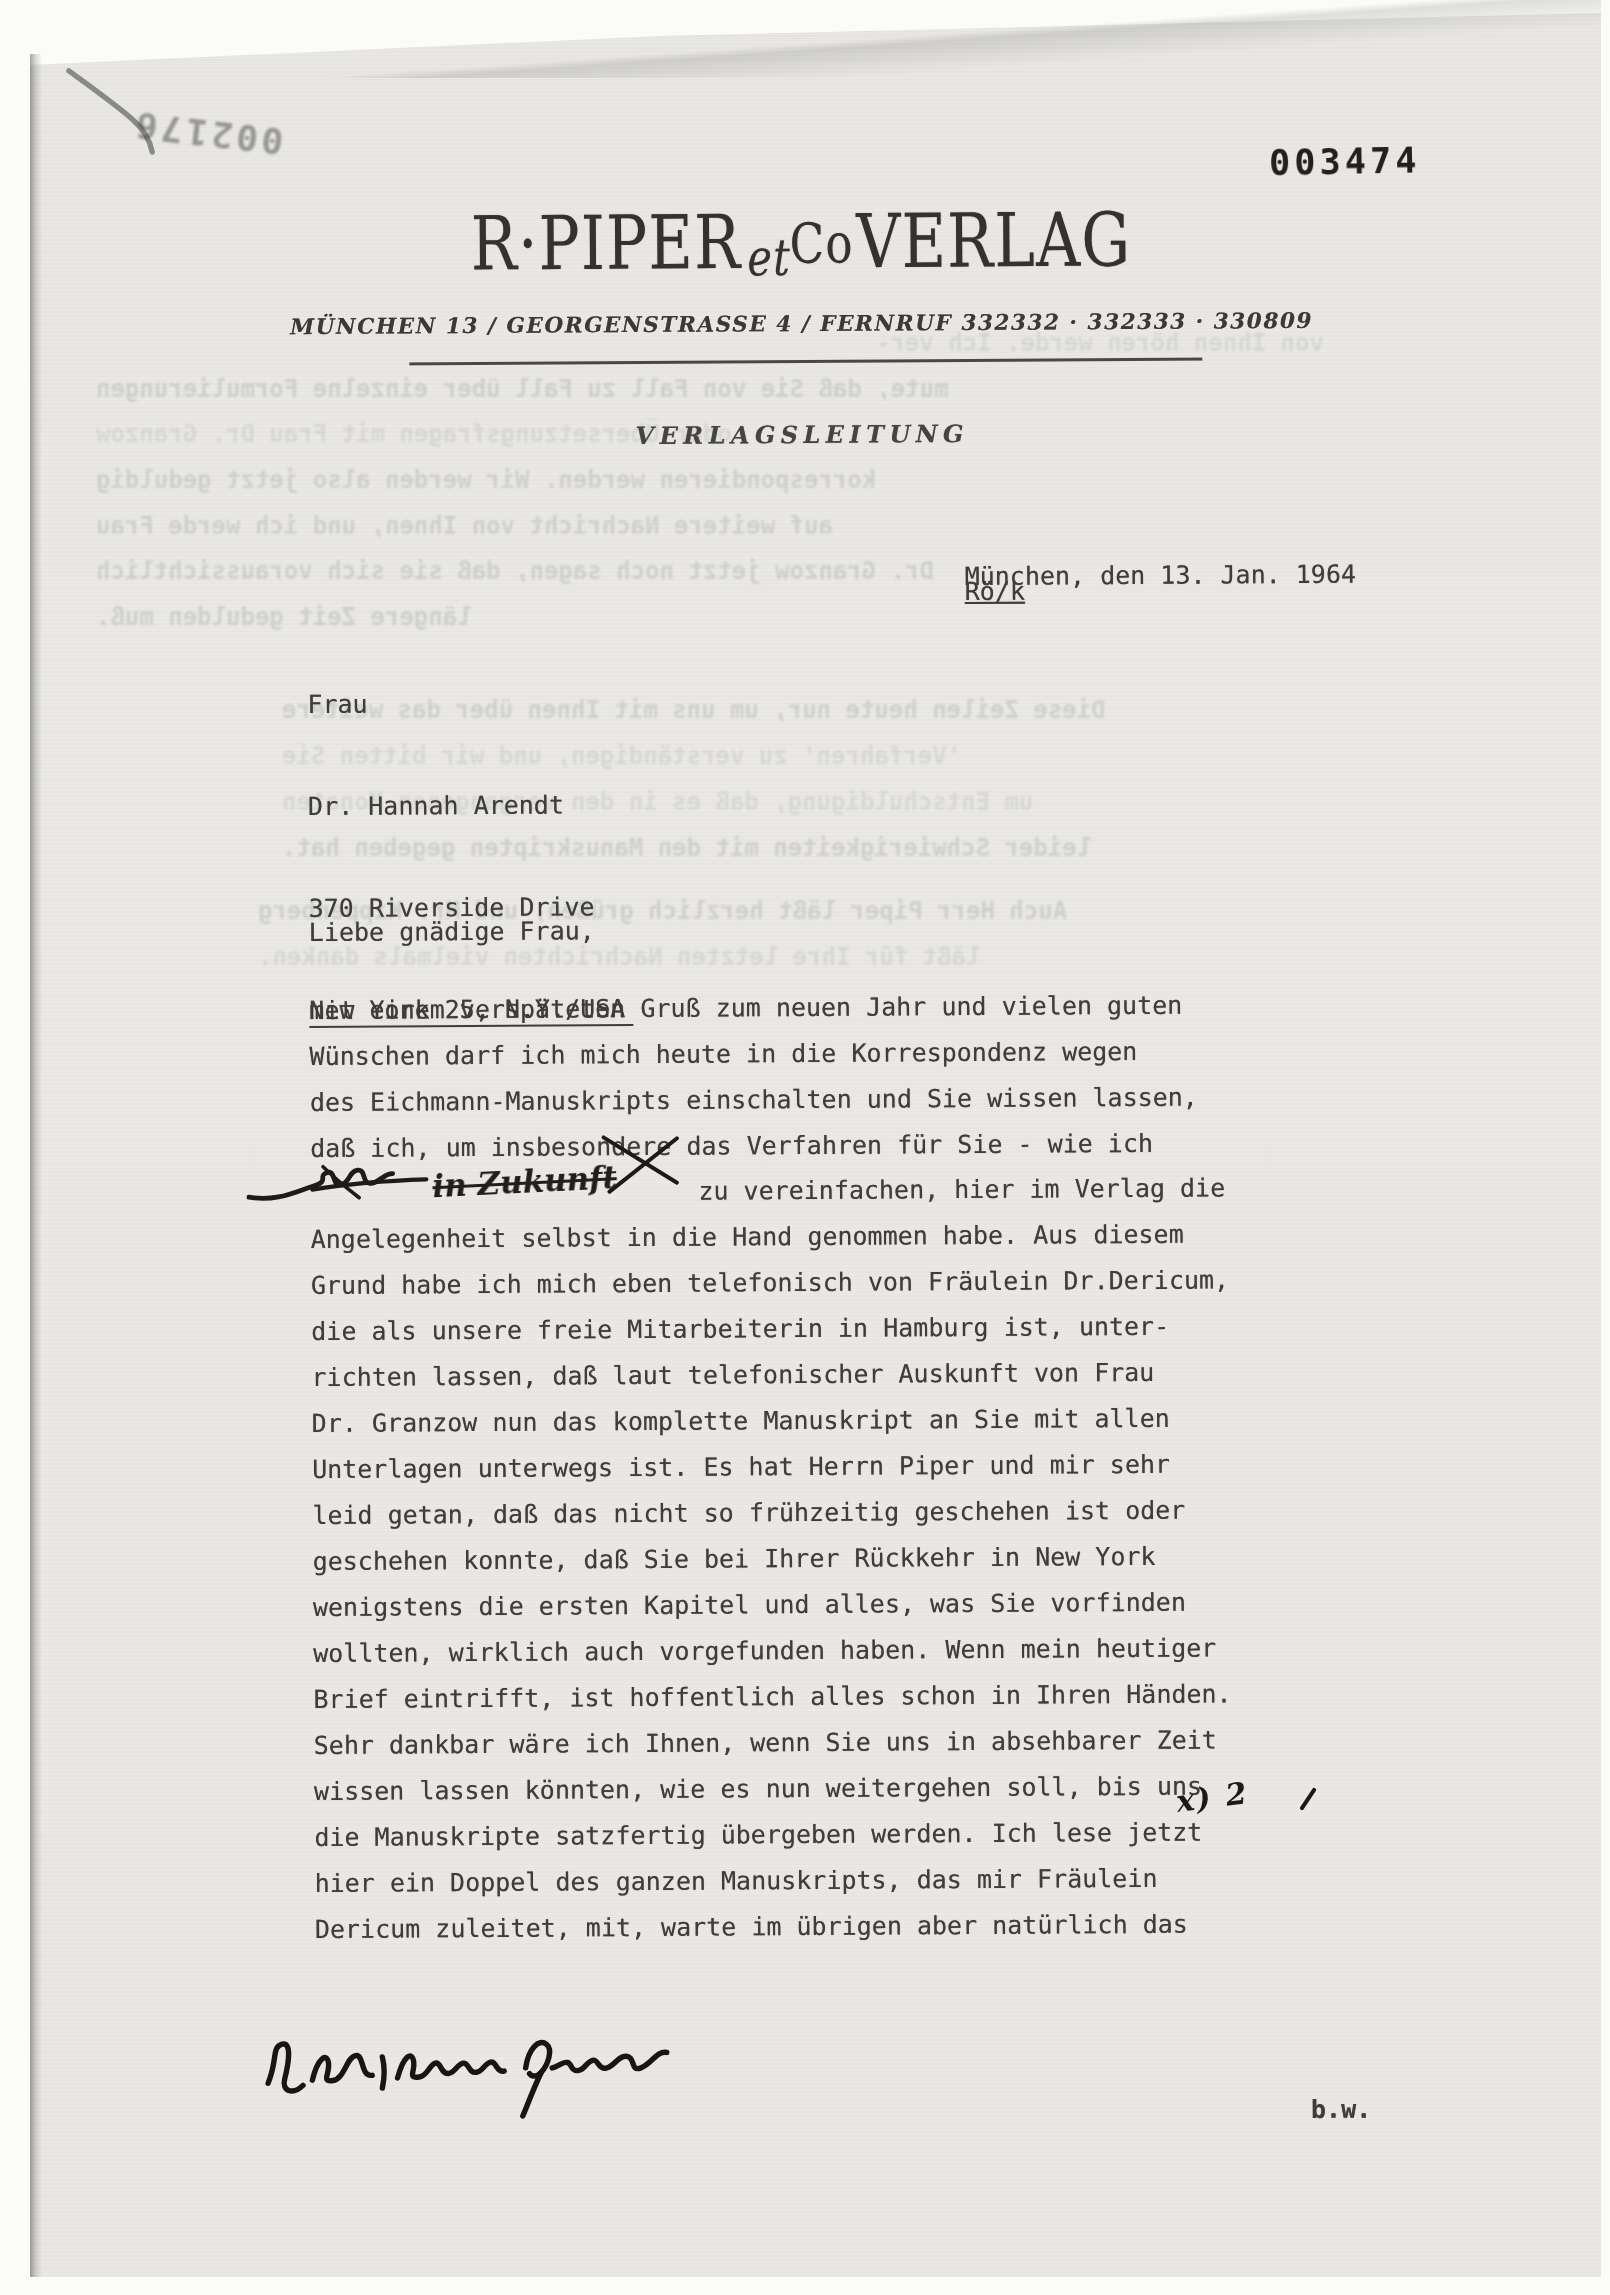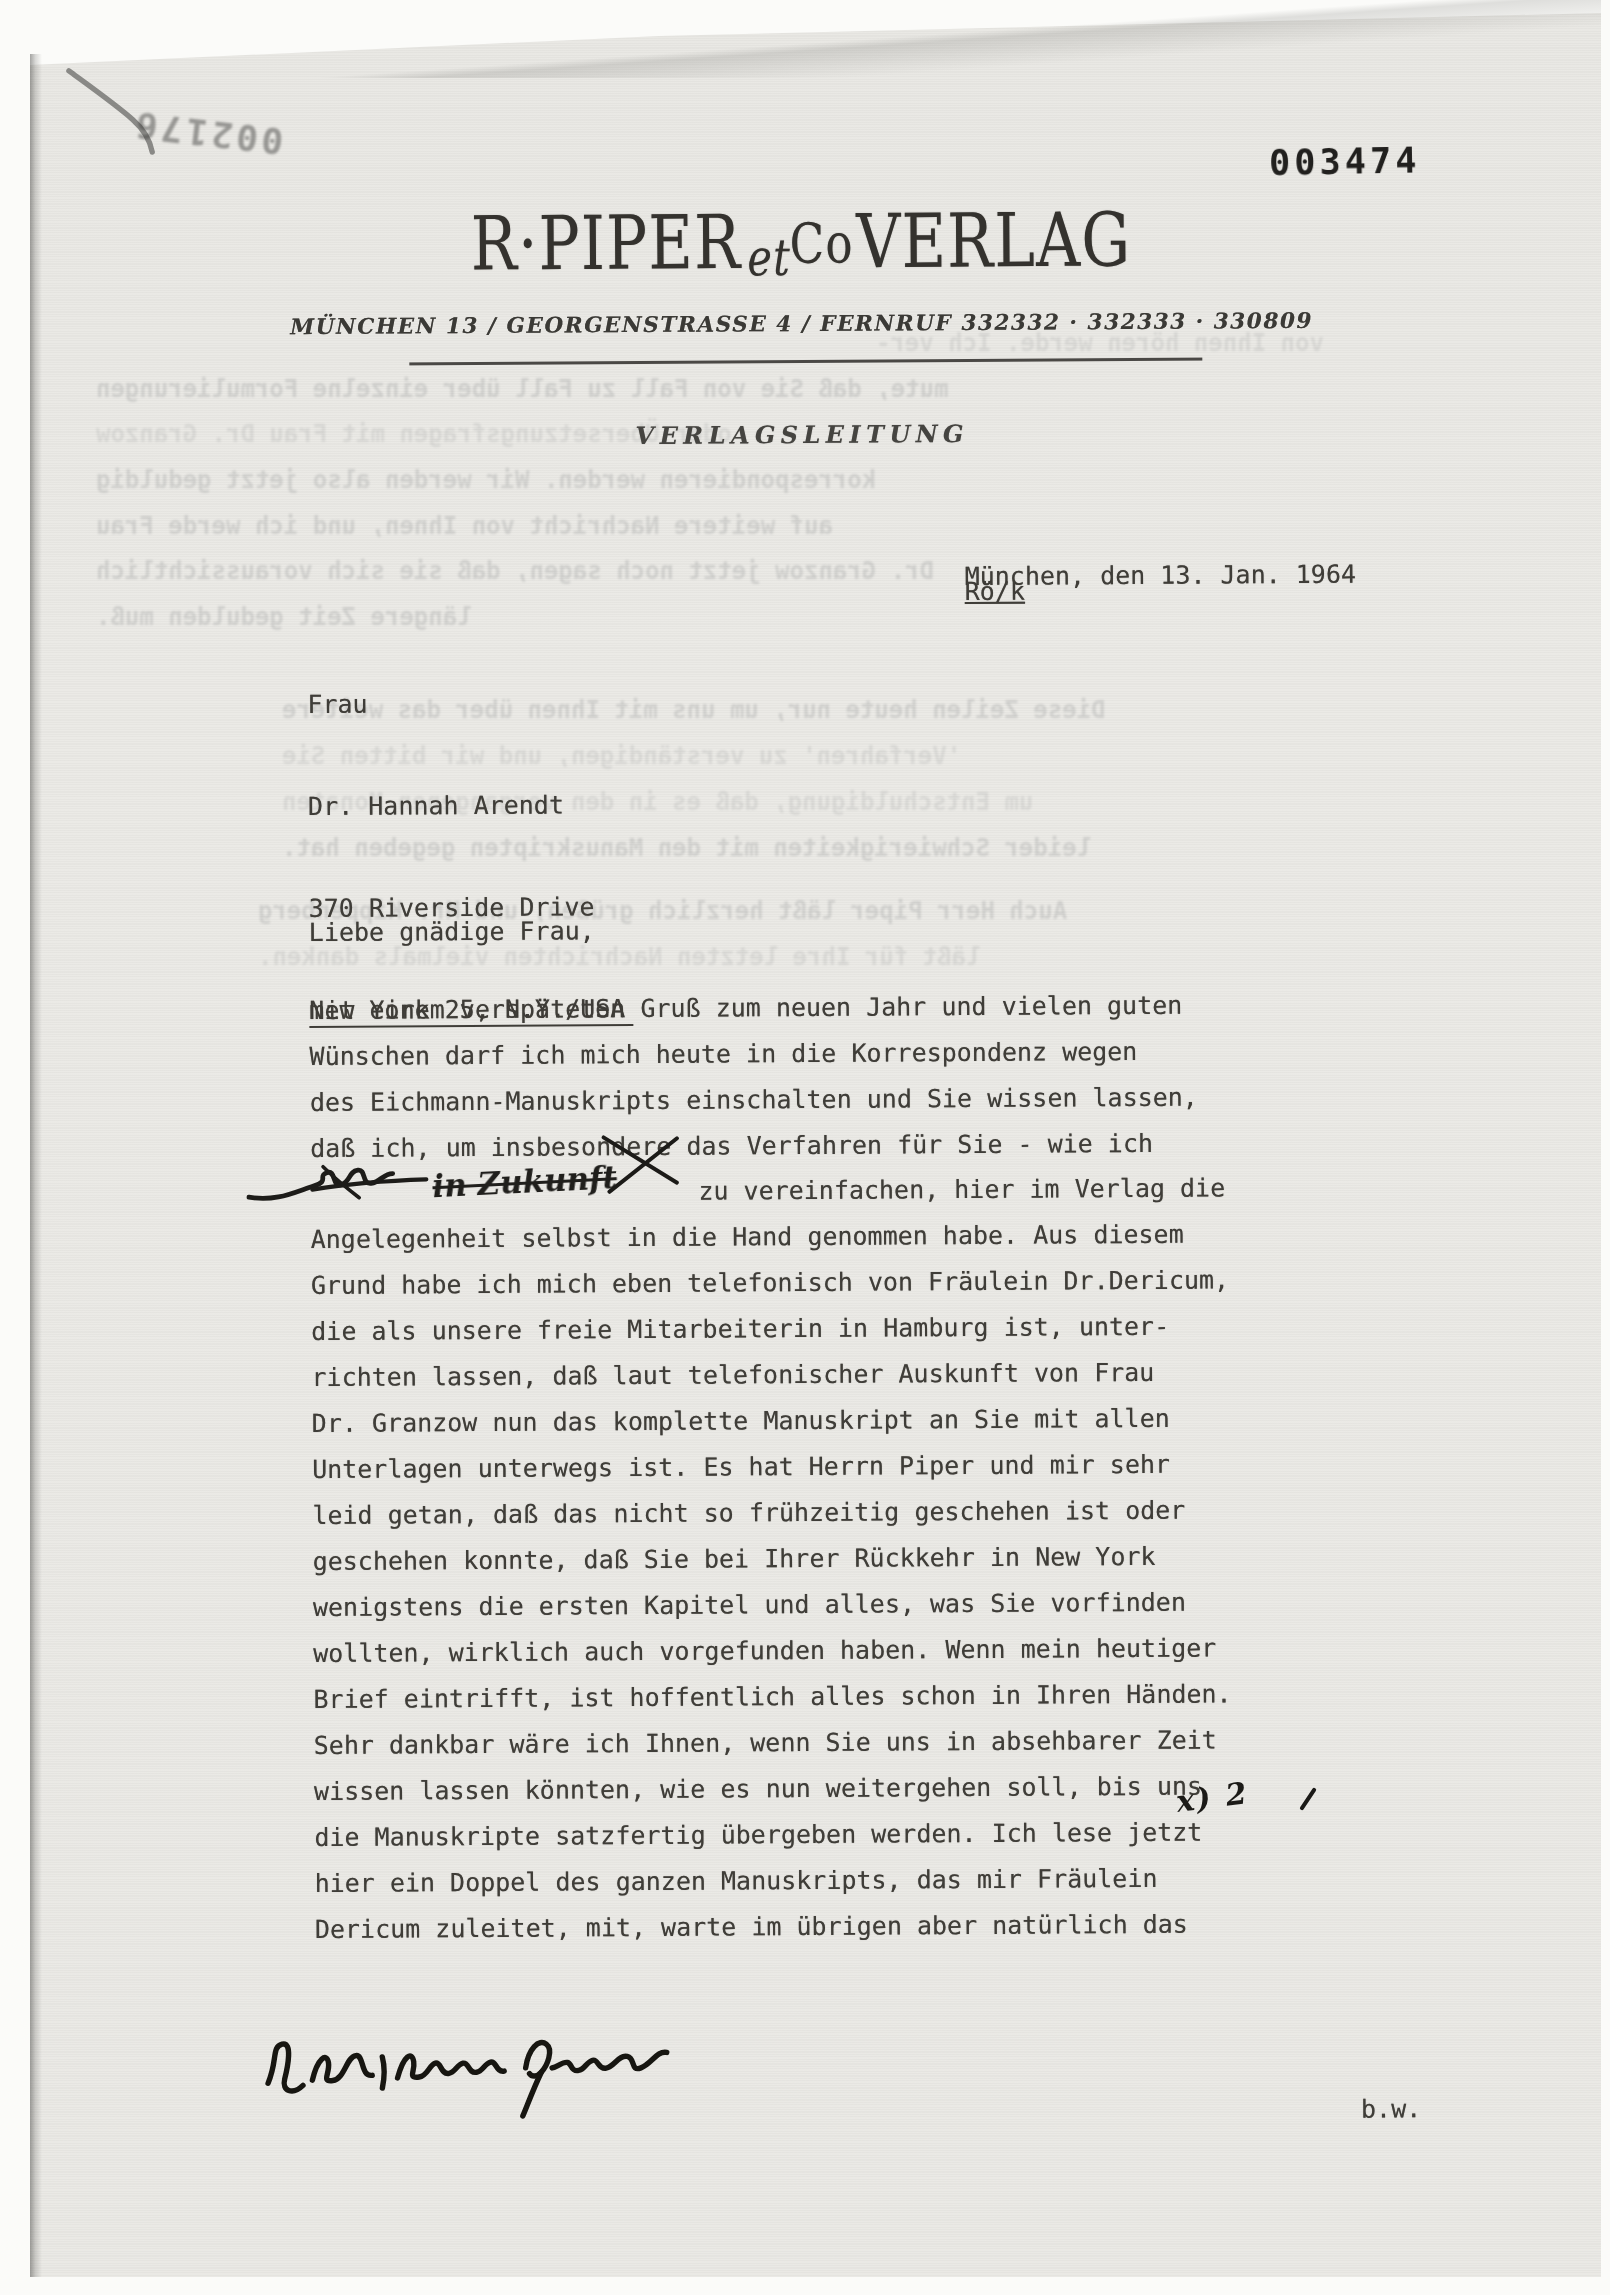--- a/index.html
+++ b/index.html
@@ -101,21 +101,21 @@
   .xstroke{position:absolute;background:#1c1b18;border-radius:1.8px;}
   .xs1{top:1157px;left:594px;width:90px;height:4.2px;transform:rotate(32deg);}
   .xs2{top:1162px;left:597px;width:90px;height:4.2px;transform:rotate(-38deg);}
   .margin-mark{
     position:absolute;top:1782px;left:1171px;
     font-family:"DejaVu Serif",serif;font-style:italic;font-weight:700;
     font-size:30px;color:#1b1a17;transform:rotate(-7deg);letter-spacing:2.4px;
   }
   .pen-tick{position:absolute;top:1800px;left:1290px;width:26px;height:4.2px;background:#1b1a17;border-radius:2.4px;transform:rotate(-56deg);}
   .sig-note{position:absolute;top:2015px;left:248px;transform:rotate(-2deg);}
-  .turnover{top:2090px;left:1354px;}
+  .turnover{top:2090px;left:1304px;font-weight:bold;}
 </style>
 </head>
 <body>
 
 <div class="scan">
 
   <div class="paper"></div>
   <div class="paper-edge-left"></div>
   <div class="paper-edge-top"></div>
 

